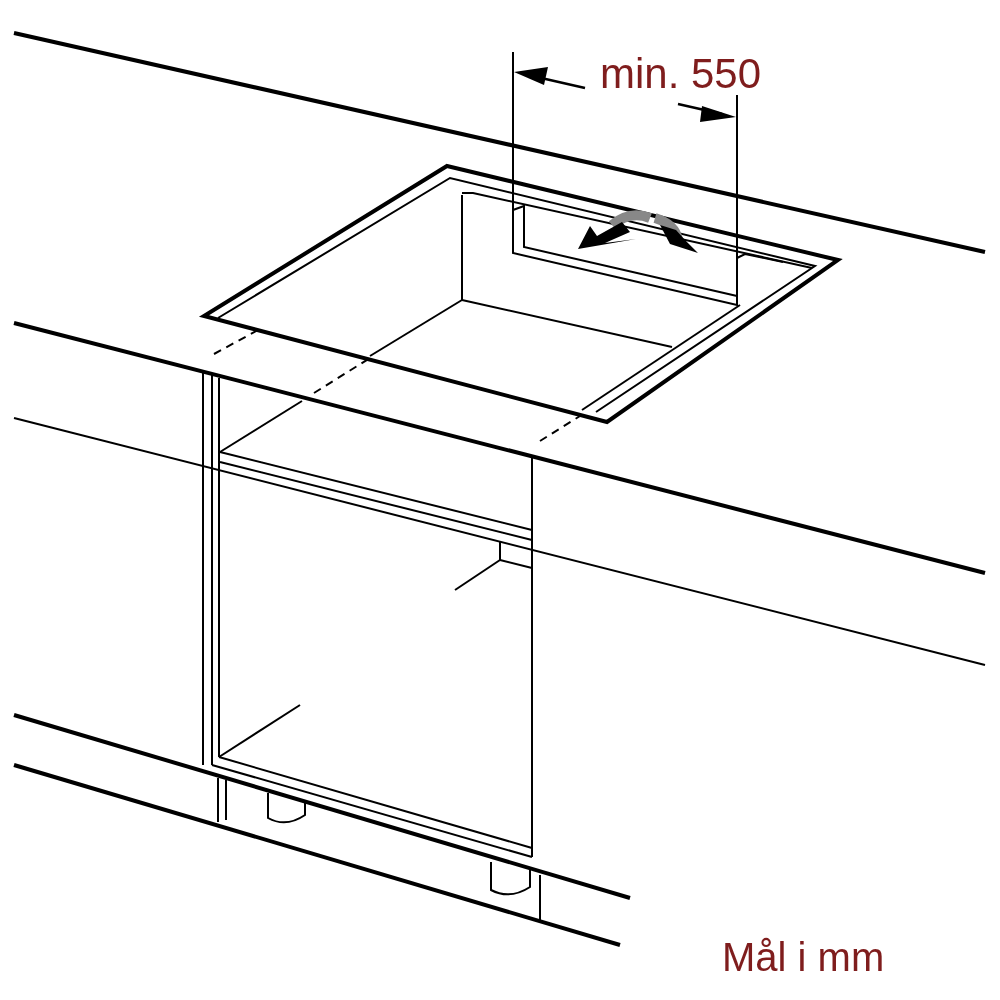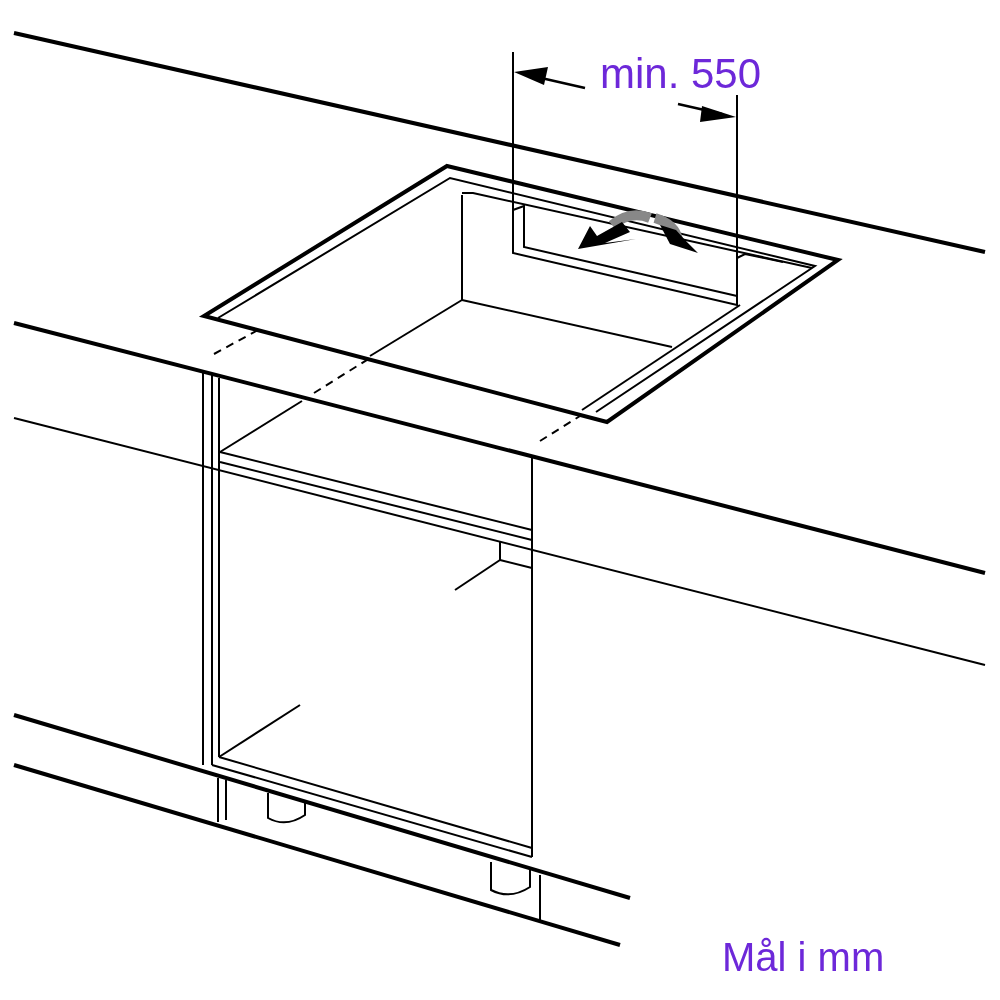--- a/index.html
+++ b/index.html
@@ -1,18 +1,18 @@
 <!DOCTYPE html>
 <html><head>
 <meta charset="utf-8">
 <style>
   html, body { margin:0; padding:0; background:#ffffff; }
   body { width:1000px; height:1000px; position:relative; overflow:hidden; }
   svg { position:absolute; left:0; top:0; }
-  .label { position:absolute; font-family:"Liberation Sans", sans-serif; color:#6d28d9; white-space:nowrap; }
+  .label { position:absolute; font-family:"Liberation Sans", sans-serif; color:#7f1d1d; white-space:nowrap; }
   .dim-label { left:600px; top:50px; font-size:42px; }
   .unit-label { left:722px; top:935px; font-size:40px; }
 </style>
 </head>
 <body>
 
 <svg width="1000" height="1000" viewBox="0 0 1000 1000">
   <g stroke="#000" fill="none" stroke-linecap="butt">
 
     <line x1="14" y1="33" x2="985" y2="252" stroke-width="4"></line>

